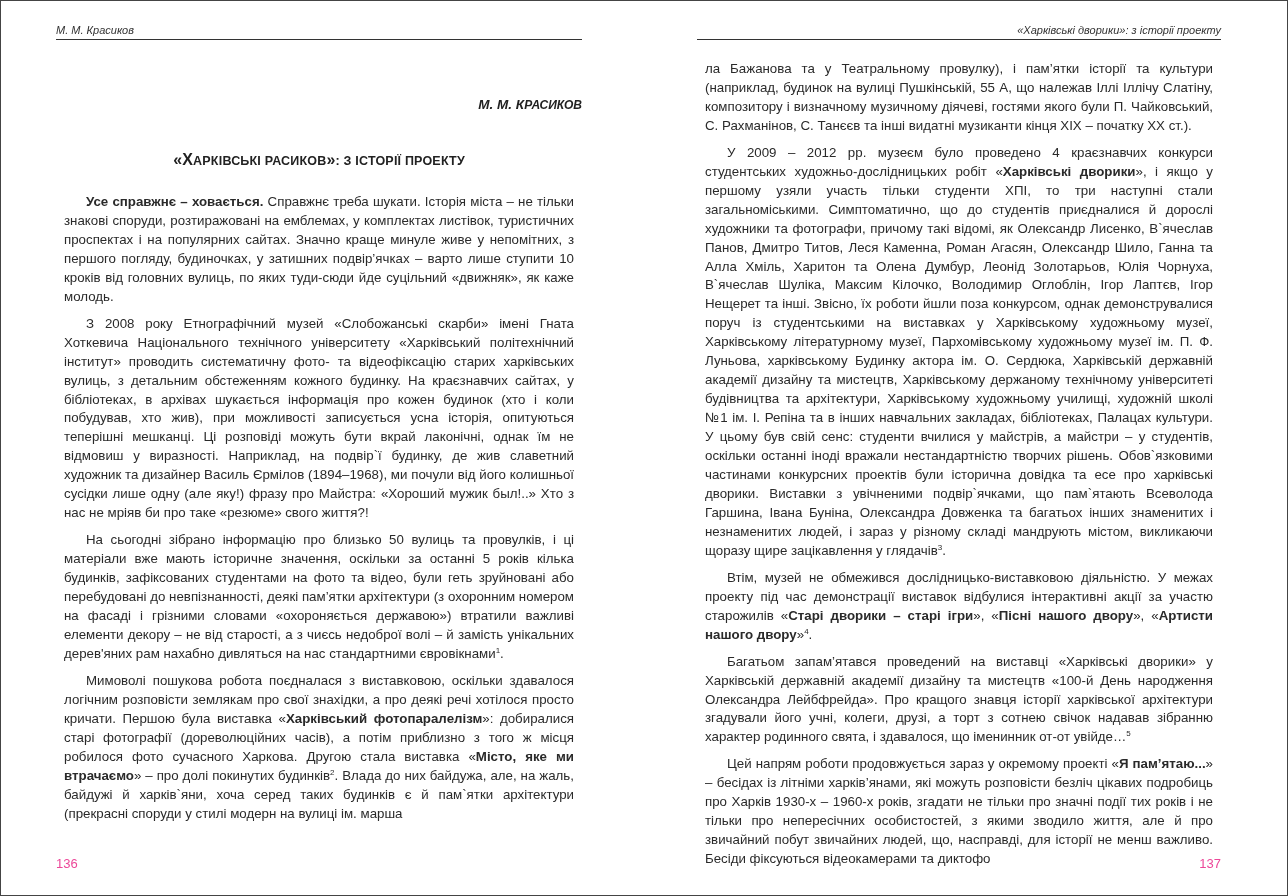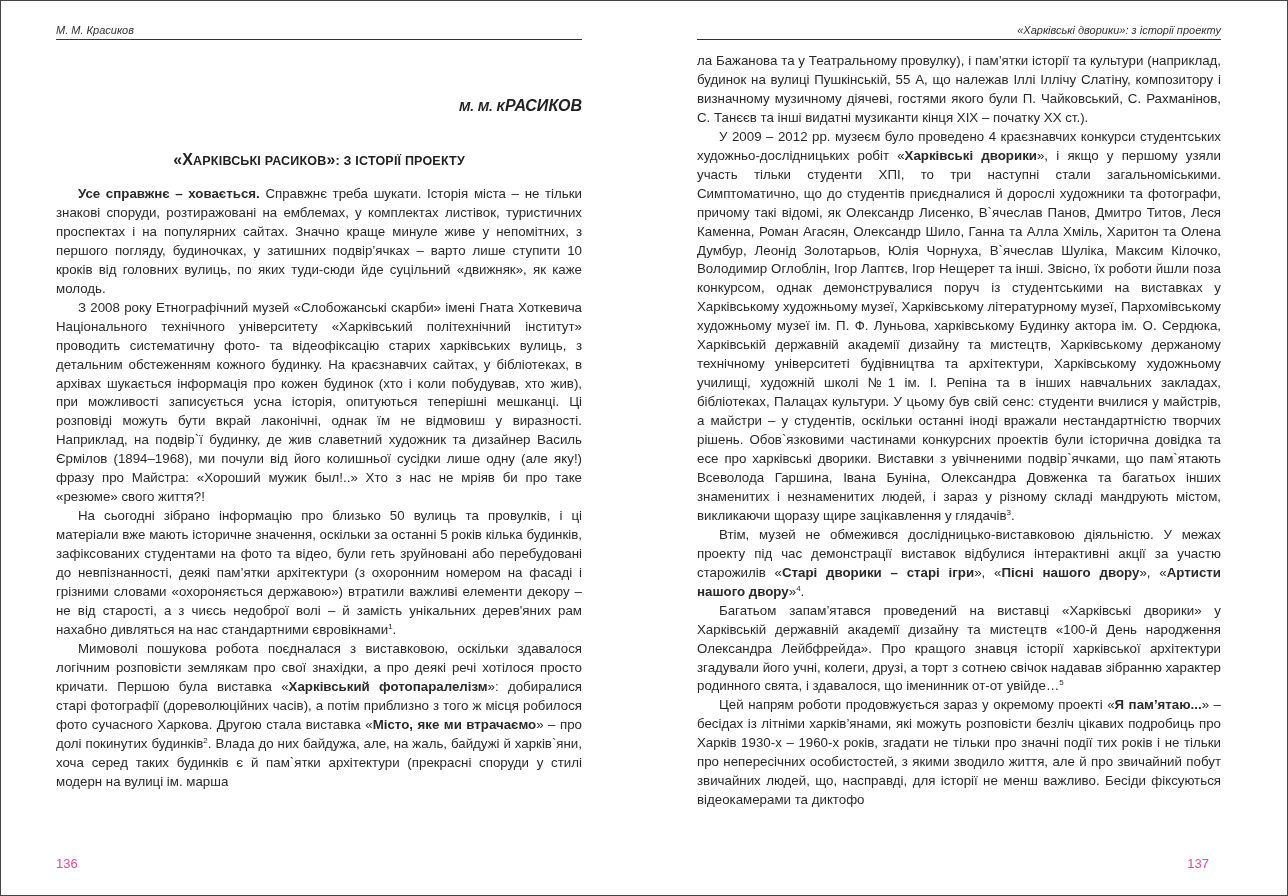--- a/index.html
+++ b/index.html
@@ -4,34 +4,34 @@
 <style>
   html, body { margin: 0; padding: 0; background: #ffffff; }
   body { width: 1288px; height: 896px; overflow: hidden; position: relative; }
   .frame { position: absolute; left: 0; top: 0; width: 1286px; height: 894px; border: 1px solid #444; background: #fff; }
   .page { position: absolute; top: 0; height: 837px; font-family: "Liberation Sans", sans-serif; color: #2a2a2a; }
   .page.left { left: 56px; width: 526px; }
   .page.right { left: 697px; width: 524px; }
   .running-head { position: absolute; top: 24px; left: 0; right: 0; font-size: 11px; font-style: italic; color: #333; padding-bottom: 3px; border-bottom: 1px solid #333; }
   .page.right .running-head { text-align: right; }
   .author-line { position: absolute; top: 97px; right: 0; font-size: 13.5px; font-weight: bold; font-style: italic; color: #222; }
-  .author-line .sc { font-size: 16px; margin-top: 40px; }
+  .author-line .sc { font-size: 12px; margin-top: 40px; }
   .title { position: absolute; top: 151px; left: 0; right: 0; text-align: center; font-size: 12.5px; font-weight: bold; color: #222; letter-spacing: 0.2px; }
   .title .big { font-size: 16px; }
   .body { position: absolute; left: 0; right: 0; font-size: 13.3px; line-height: 18.95px; text-align: justify; }
   .page.left .body { top: 185px; }
   .page.right .body { top: 52px; }
-  .body p { margin: 0; text-indent: 0; }
+  .body p { margin: 8px; text-indent: 0; }
   .body p.ind { text-indent: 22px; }
   .bi { font-weight: bold; }
   .b { font-weight: normal; }
   sup { font-size: 8px; vertical-align: super; line-height: 0; }
   .folio { position: absolute; top: 856px; font-size: 13px; color: #ec4899; }
   .page.left .folio { left: 0; }
-  .page.right .folio { right: 12px; }
+  .page.right .folio { right: 0; }
 </style>
 </head>
 <body>
 
 <div class="frame"></div>
 
 <div class="page left">
   <div class="running-head">М. М. Красиков</div>
 
   <div class="author-line"><span>М. М. К</span><span class="sc">РАСИКОВ</span></div>

